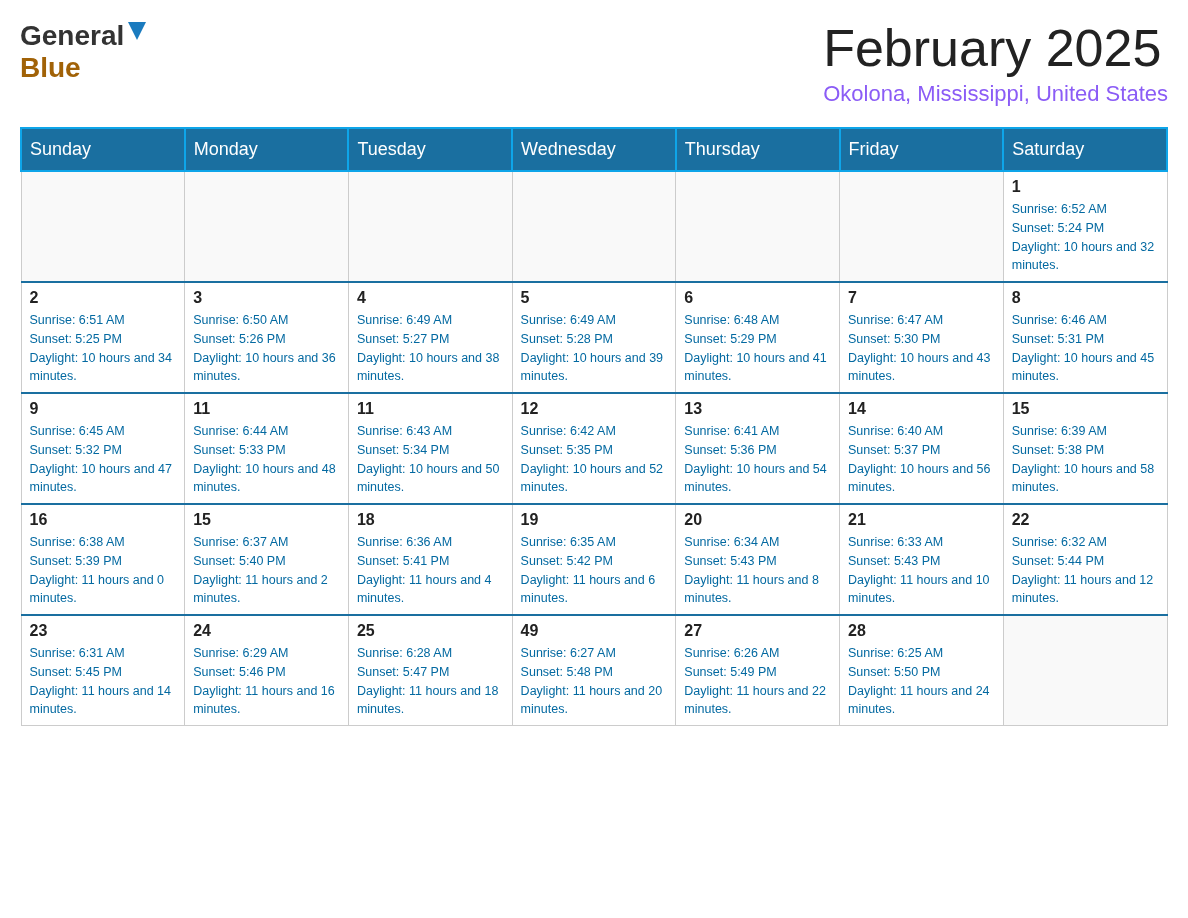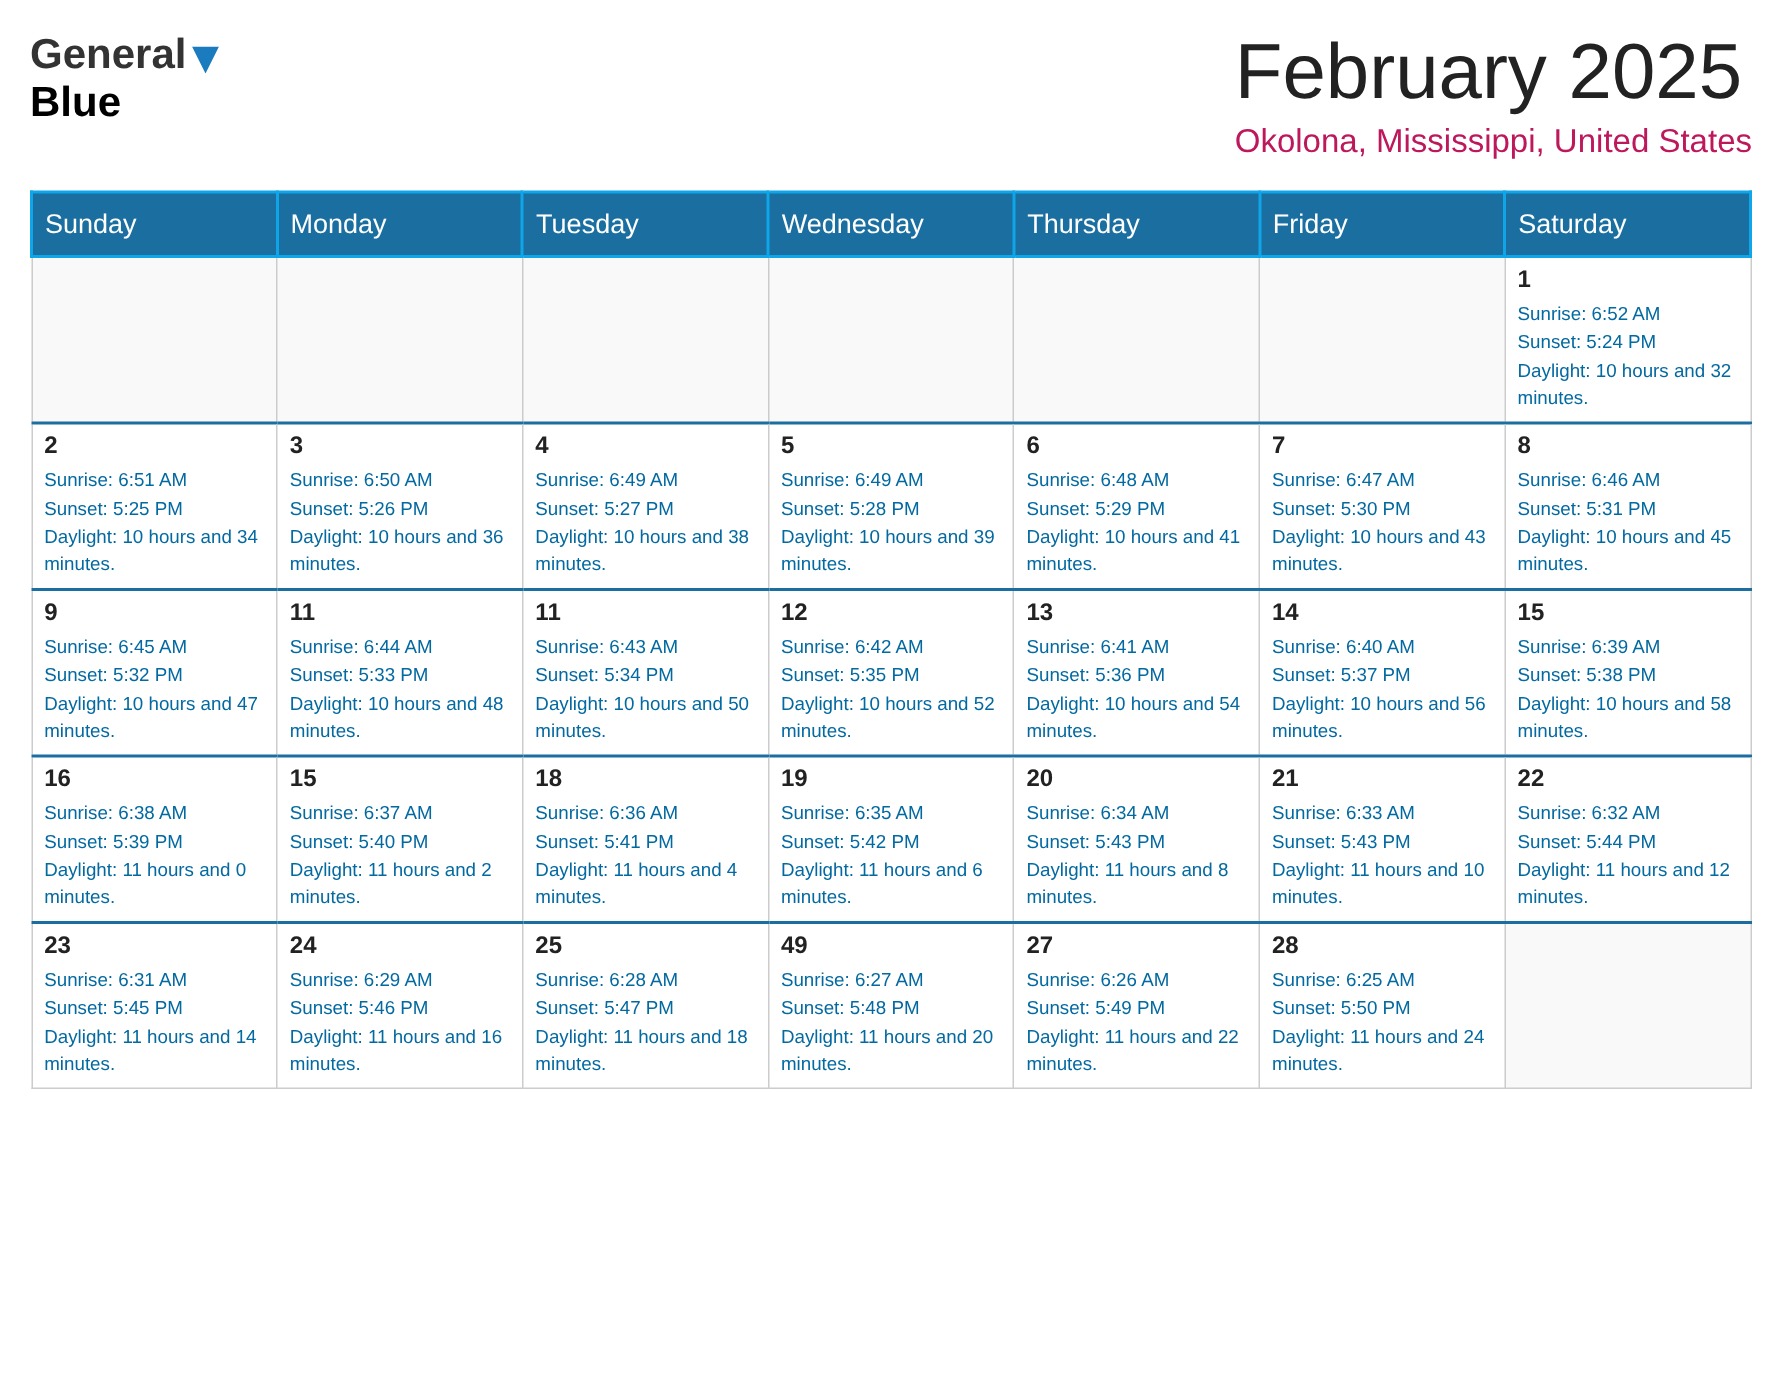--- a/index.html
+++ b/index.html
@@ -25,21 +25,21 @@
       text-align: left;
     }
     .month-title {
       font-size: 52px;
       font-weight: normal;
       color: #222;
       line-height: 1.1;
     }
     .location {
       font-size: 22px;
-      color: #be185d;
+      color: #8b5cf6;
       margin-top: 4px;
     }
     .calendar {
       width: 100%;
       border-collapse: collapse;
       border: 1px solid #aaa;
     }
     .calendar th {
       background-color: #1a6fa0;
       color: #fff;
@@ -71,38 +71,38 @@
       color: #0369a1;
     }
     .empty-cell {
       background: #f9f9f9;
     }
     .row-separator td {
       border-top: 2px solid #1a6fa0;
     }
     .logo-text-row {
       display: flex;
-      align-items: flex-end;
+      align-items: flex-start;
     }
   </style>
 </head>
 <body>
 
 <div class="header">
   <div class="logo">
     <div class="logo-text-row">
       <span style="font-size:28px;font-weight:bold;color:#333;">General</span>
       <span style="display:inline-block;margin-left:4px;position:relative;top:2px;">
         <svg width="18" height="18" viewBox="0 0 18 18">
           <polygon points="0,0 18,0 9,18" fill="#1a7bbf"></polygon>
         </svg>
       </span>
     </div>
     <div>
-      <span style="font-size:28px;font-weight:bold;color:#000000;">Blue</span>
+      <span style="font-size:28px;font-weight:bold;color:#a16207;">Blue</span>
     </div>
   </div>
   <div class="title-section">
     <div class="month-title">February 2025</div>
     <div class="location">Okolona, Mississippi, United States</div>
   </div>
 </div>
 
 <table class="calendar">
   <thead>

